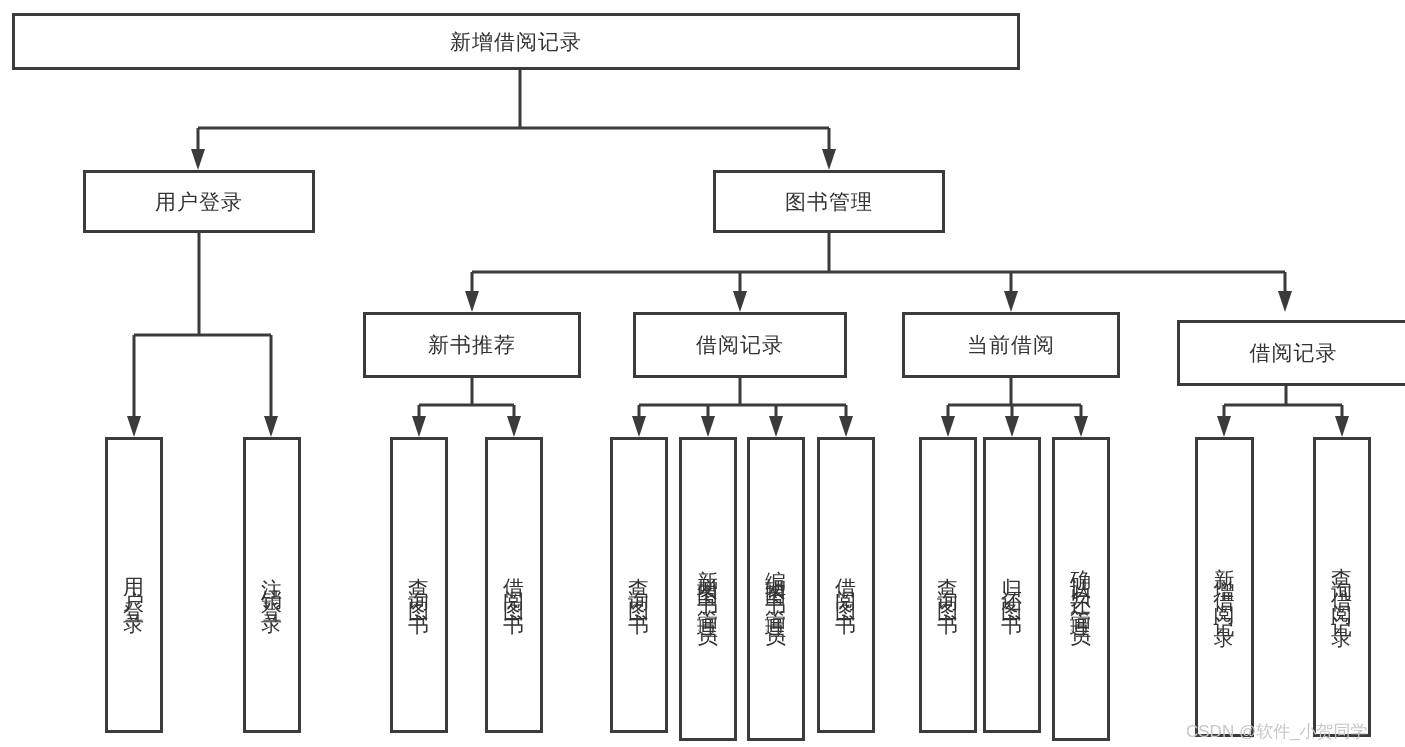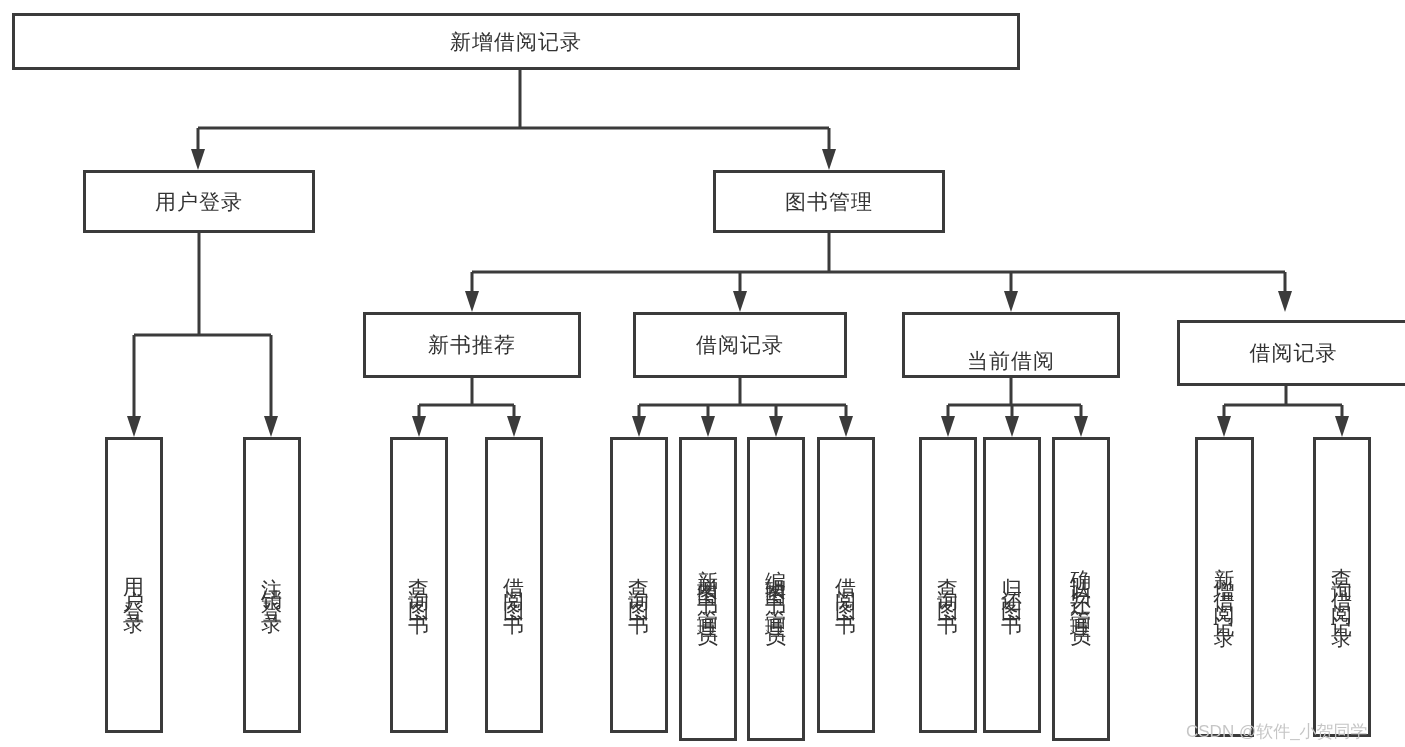--- a/index.html
+++ b/index.html
@@ -118,21 +118,21 @@
   <div class="node" style="left:363px; top:312px; width:218px; height:66px;">
     <span class="h-label">新书推荐</span>
   </div>
 
   <div class="node" style="left:713px; top:170px; width:232px; height:63px;">
     <span class="h-label">图书管理</span>
   </div>
   <div class="node" style="left:633px; top:312px; width:214px; height:66px;">
     <span class="h-label">借阅记录</span>
   </div>
-  <div class="node" style="left:902px; top:312px; width:218px; height:66px;align-items:flex-end;">
+  <div class="node" style="left:902px; top:312px; width:218px; height:66px;">
     <span class="h-label">当前借阅</span>
   </div>
   <div class="node" style="left:1177px; top:320px; width:233px; height:66px;text-align:center;">
     <span class="h-label">借阅记录</span>
   </div>
 
   <div class="node" style="left:105px; top:437px; width:58px; height:296px;">
     <span class="v-label">用户登录</span>
   </div>
   <div class="node" style="left:243px; top:437px; width:58px; height:296px;">

